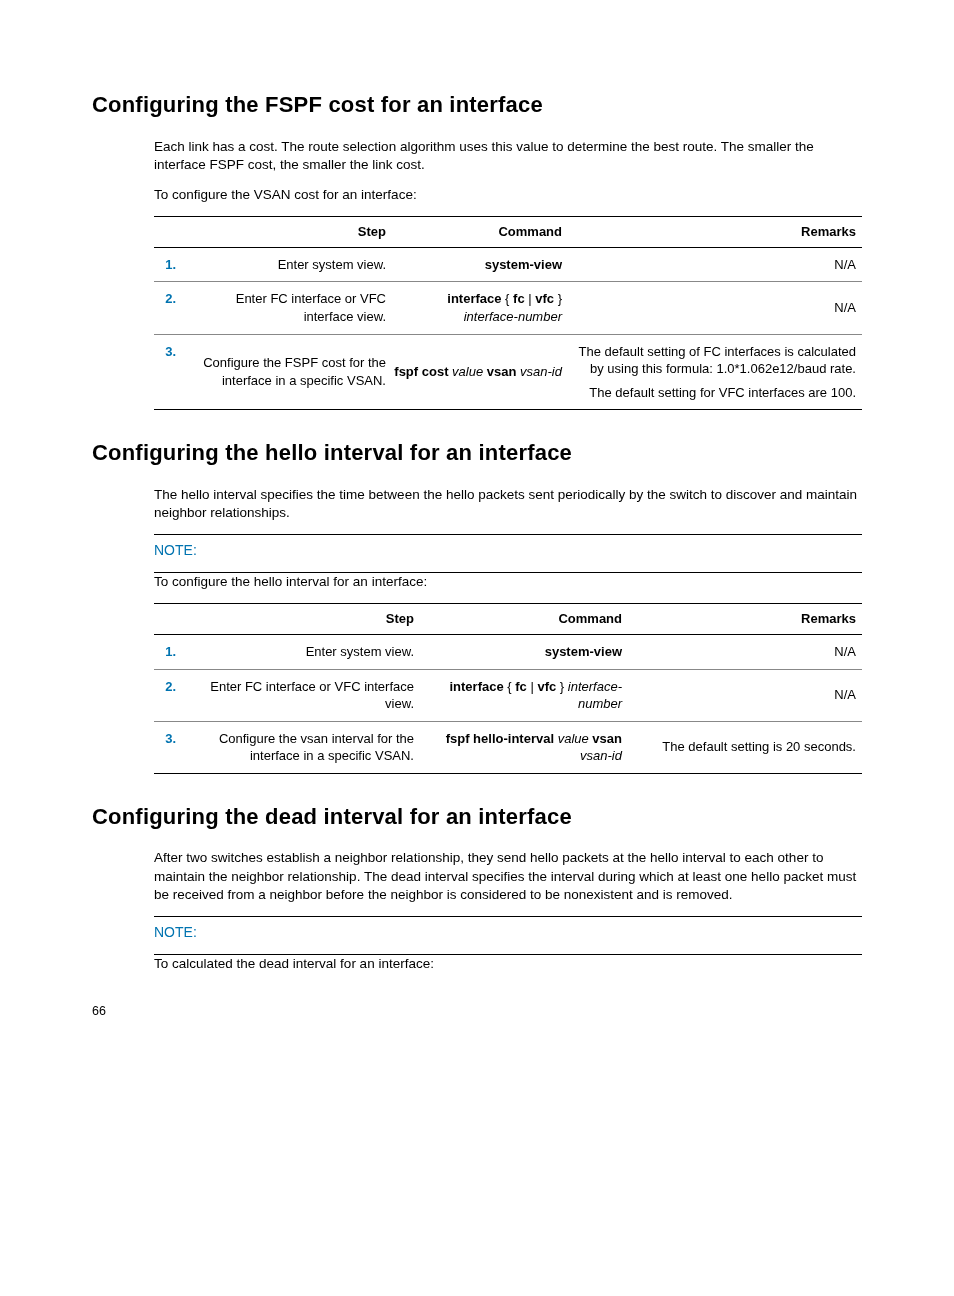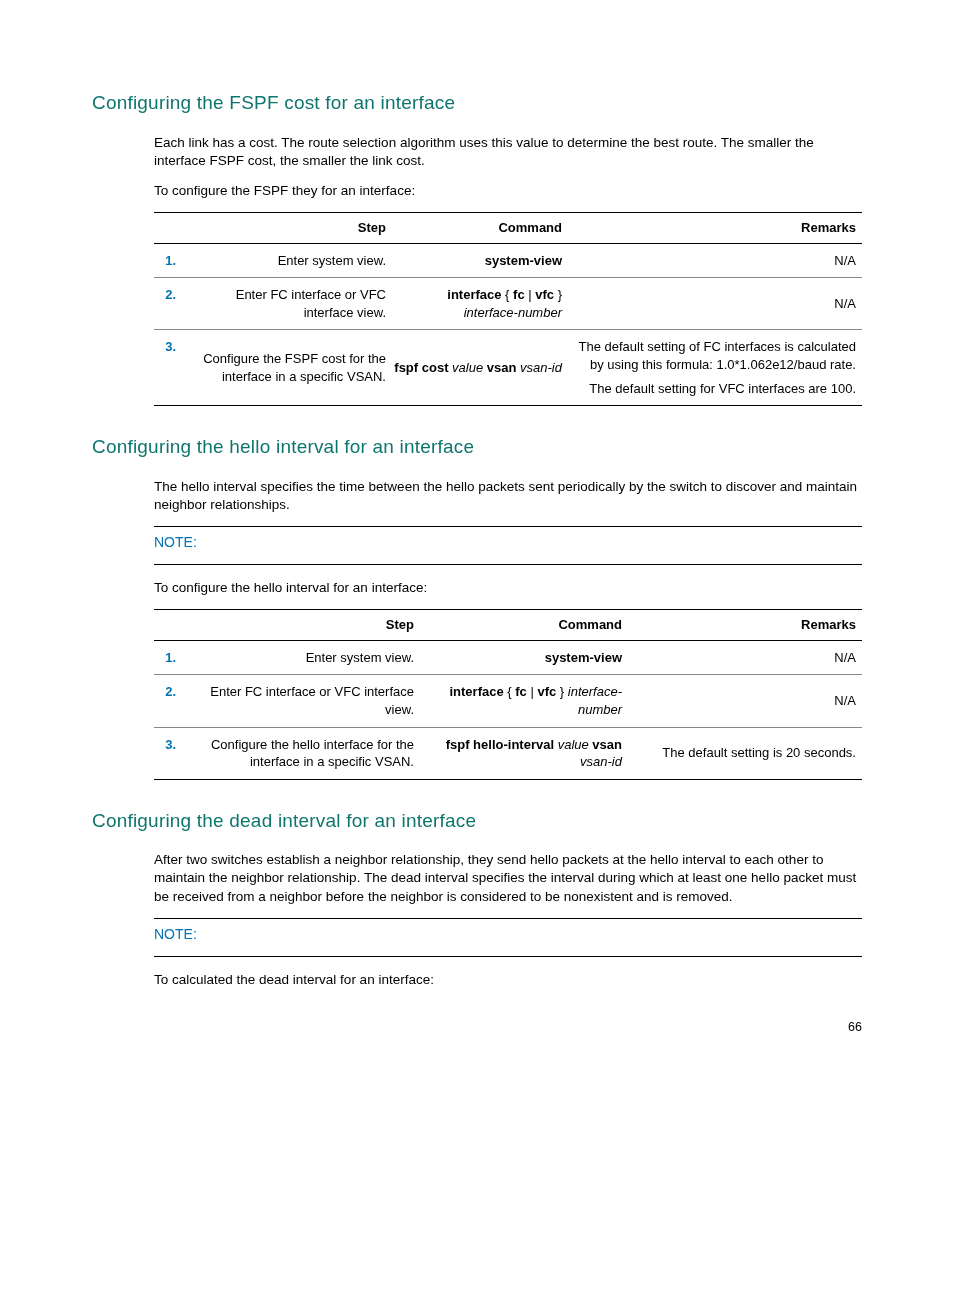--- a/index.html
+++ b/index.html
@@ -8,36 +8,35 @@
     font-size: 13.5px;
     color: #000;
     margin: 0;
     padding: 90px 92px 40px 92px;
     width: 954px;
     box-sizing: border-box;
     line-height: 1.35;
   }
   h2 {
     font-family: Arial, Helvetica, sans-serif;
-    font-weight: normal;
-    color: #0f766e;
-    font-size: 19px;
+    font-weight: bold;
+    color: #000000;
+    font-size: 22px;
     margin: 0 0 18px 0;
     letter-spacing: 0.2px;
   }
   .body-text {
     margin: 0 0 12px 0;
     padding-left: 62px;
   }
   .note-block {
     margin-left: 62px;
     border-top: 1px solid #000;
     border-bottom: 1px solid #000;
     padding: 6px 0 8px 0;
-    margin-bottom: 14px;
   }
   .note-label {
     color: #0073b0;
     font-size: 14px;
     margin-bottom: 4px;
   }
   .note-text {
     font-size: 13.5px;
   }
   table {
@@ -68,35 +67,35 @@
     font-weight: bold;
     text-align: right;
     width: 22px;
     padding-right: 10px;
     vertical-align: top;
     padding-top: 8px;
   }
   .cmd b { font-weight: bold; }
   .cmd i { }
   .page-num {
-    text-align: right;
+    text-align: left;
     font-size: 12.5px;
     margin-top: 30px;
   }
   .t1 .col-step { width: 200px; }
   .t1 .col-cmd  { width: 170px; }
   .t2 .col-step { width: 228px; }
   .t2 .col-cmd  { width: 202px; }
 </style>
 </head>
 <body>
 
 <h2>Configuring the FSPF cost for an interface</h2>
 <p class="body-text">Each link has a cost. The route selection algorithm uses this value to determine the best route. The smaller the interface FSPF cost, the smaller the link cost.</p>
-<p class="body-text">To configure the FSPF they for an interface:</p>
+<p class="body-text">To configure the VSAN cost for an interface:</p>
 
 <table class="t1">
   <thead>
     <tr>
       <th colspan="2">Step</th>
       <th class="col-cmd">Command</th>
       <th>Remarks</th>
     </tr>
   </thead>
   <tbody>
@@ -149,21 +148,21 @@
         <td>N/A</td>
       </tr>
       <tr>
         <td class="step-num">2.</td>
         <td class="col-step">Enter FC interface or VFC interface view.</td>
         <td class="cmd"><b>interface</b> { <b>fc</b> | <b>vfc</b> } <i>interface-number</i></td>
         <td>N/A</td>
       </tr>
       <tr>
         <td class="step-num">3.</td>
-        <td class="col-step">Configure the hello interface for the interface in a specific VSAN.</td>
+        <td class="col-step">Configure the vsan interval for the interface in a specific VSAN.</td>
         <td class="cmd"><b>fspf hello-interval</b> <i>value</i> <b>vsan</b> <i>vsan-id</i></td>
         <td>The default setting is 20 seconds.</td>
       </tr>
     </tbody>
 </table>
 
 <h2>Configuring the dead interval for an interface</h2>
 <p class="body-text">After two switches establish a neighbor relationship, they send hello packets at the hello interval to each other to maintain the neighbor relationship. The dead interval specifies the interval during which at least one hello packet must be received from a neighbor before the neighbor is considered to be nonexistent and is removed.</p>
 
 <div class="note-block">

